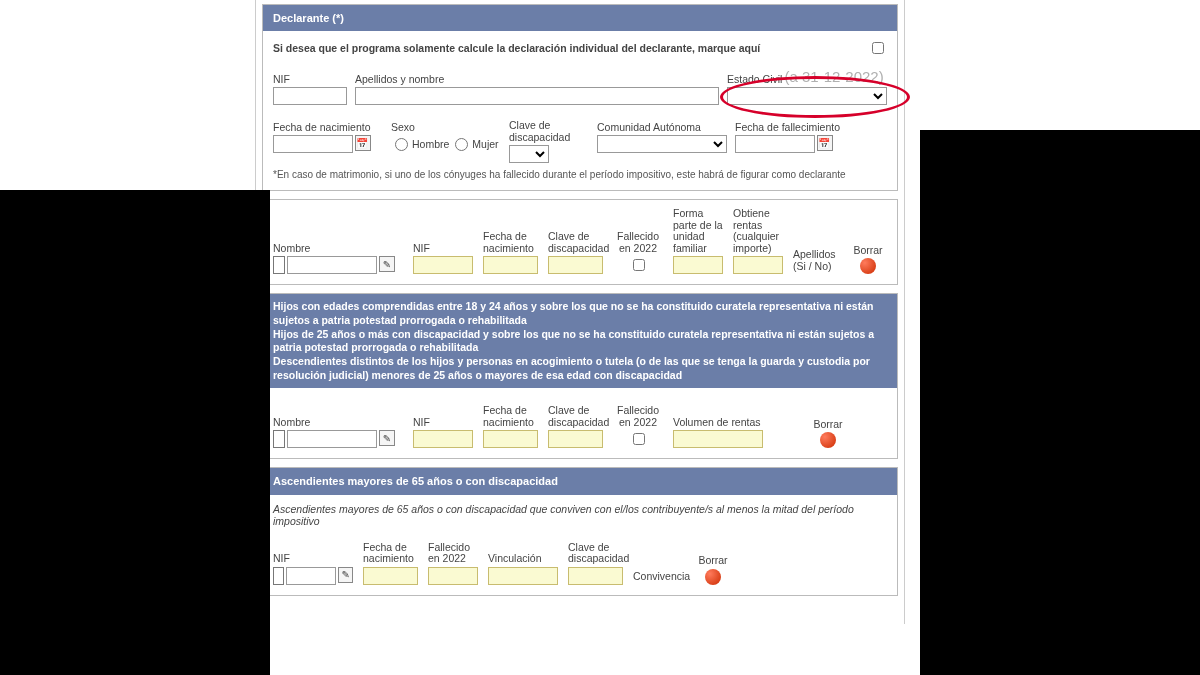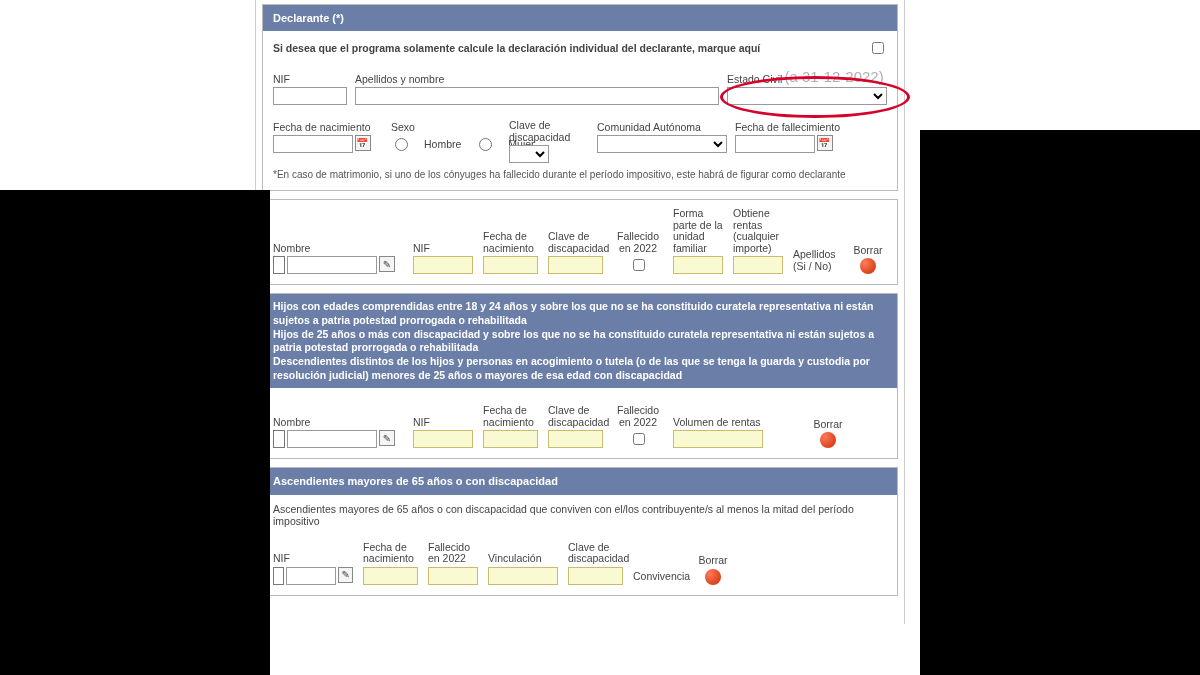--- a/index.html
+++ b/index.html
@@ -68,21 +68,21 @@
     width: 12px; height: 18px;
     display: inline-block;
     border: 1px solid #777;
     position: relative;
   }
   .delete-btn {
     width: 16px; height: 16px; border-radius: 8px;
     background: radial-gradient(circle at 30% 30%, #ff7b5c, #cc2b00);
     display: inline-block;
   }
-  .radio-row { display: flex; align-items: center; gap: 14px; font-size: 10.5px; height: 18px; }
+  .radio-row { display: flex; align-items: center; gap: 2px; font-size: 10.5px; height: 18px; }
   .radio-row input { margin: 0 2px 0 4px; }
   .check-right { margin-left: auto; }
   .silhouette {
     position: absolute;
     background: #000;
     z-index: 5;
   }
   .circle-annot {
     position: absolute;
     width: 190px; height: 42px;
@@ -254,21 +254,21 @@
         </div>
       </div>
     </div>
   </div>
 
   <div class="section">
     <div class="section-header">
       <span>Ascendientes mayores de 65 años o con discapacidad</span>
     </div>
     <div class="section-body">
-      <div style="margin-bottom:6px;">Ascendientes mayores de 65 años o con discapacidad que conviven con el/los contribuyente/s al menos la mitad del período impositivo</div>
+      <div style="margin-bottom:6px;font-style:italic;">Ascendientes mayores de 65 años o con discapacidad que conviven con el/los contribuyente/s al menos la mitad del período impositivo</div>
       <div class="col-input-row">
         <div class="fld" style="width:80px;">
           <label class="tall">NIF</label>
           <div style="display:flex;gap:2px;">
             <span class="cursor-icon"></span>
             <input class="field" type="text" style="width: 50px;">
             <span class="pencil-icon">✎</span>
           </div>
         </div>
         <div class="fld" style="width:55px;">

